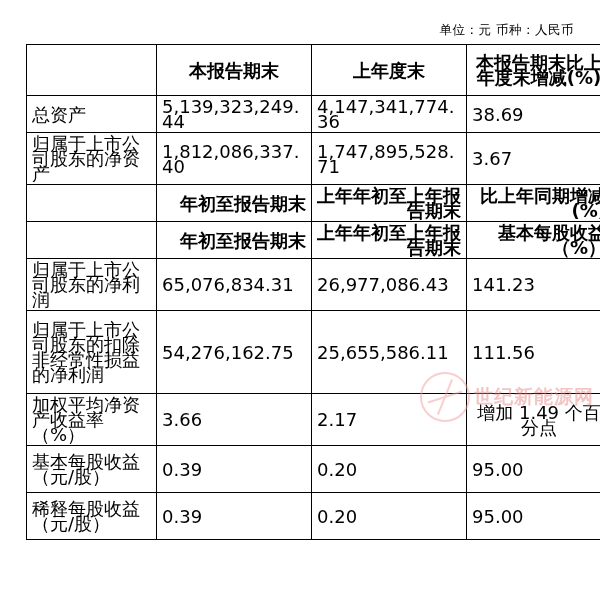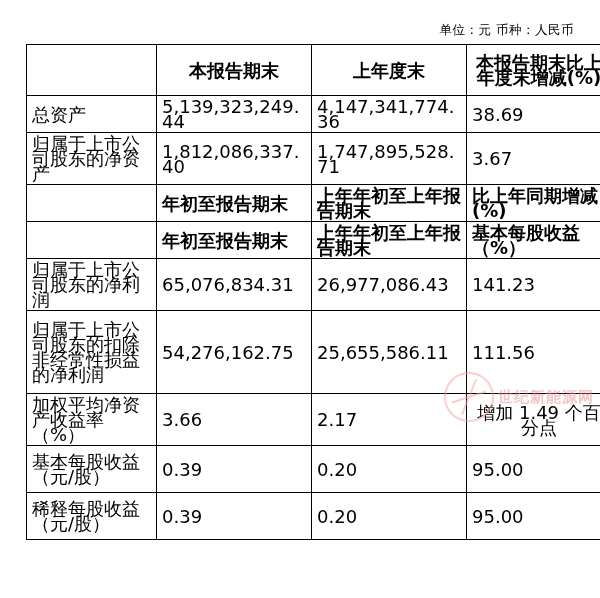--- a/index.html
+++ b/index.html
@@ -61,21 +61,21 @@
     text-align: left;
   }
   .num {
     text-align: left;
     padding-right: 8px;
   }
   .ctr {
     text-align: center;
   }
   .subhdr {
-    text-align: left;
+    text-align: right;
     font-weight: bold;
   }
   .tall1 { height: 22px; }
   .tall2 { height: 40px; }
   .tall4 { height: 76px; }
 
   
   .watermark {
     position: absolute;
     right: 6px;
@@ -109,21 +109,21 @@
     position: absolute;
     top: 50%;
     left: 5px;
     right: 5px;
     height: 2px;
     margin-top: -1px;
     background: #f0a0a0;
     transform: rotate(-18deg);
   }
   .wm-text {
-    font-size: 15px;
+    font-size: 19px;
     font-weight: bold;
     color: #e88a8a;
     letter-spacing: 1px;
     white-space: nowrap;
   }
 </style>
 </head>
 <body>
 
 <div id="page">

